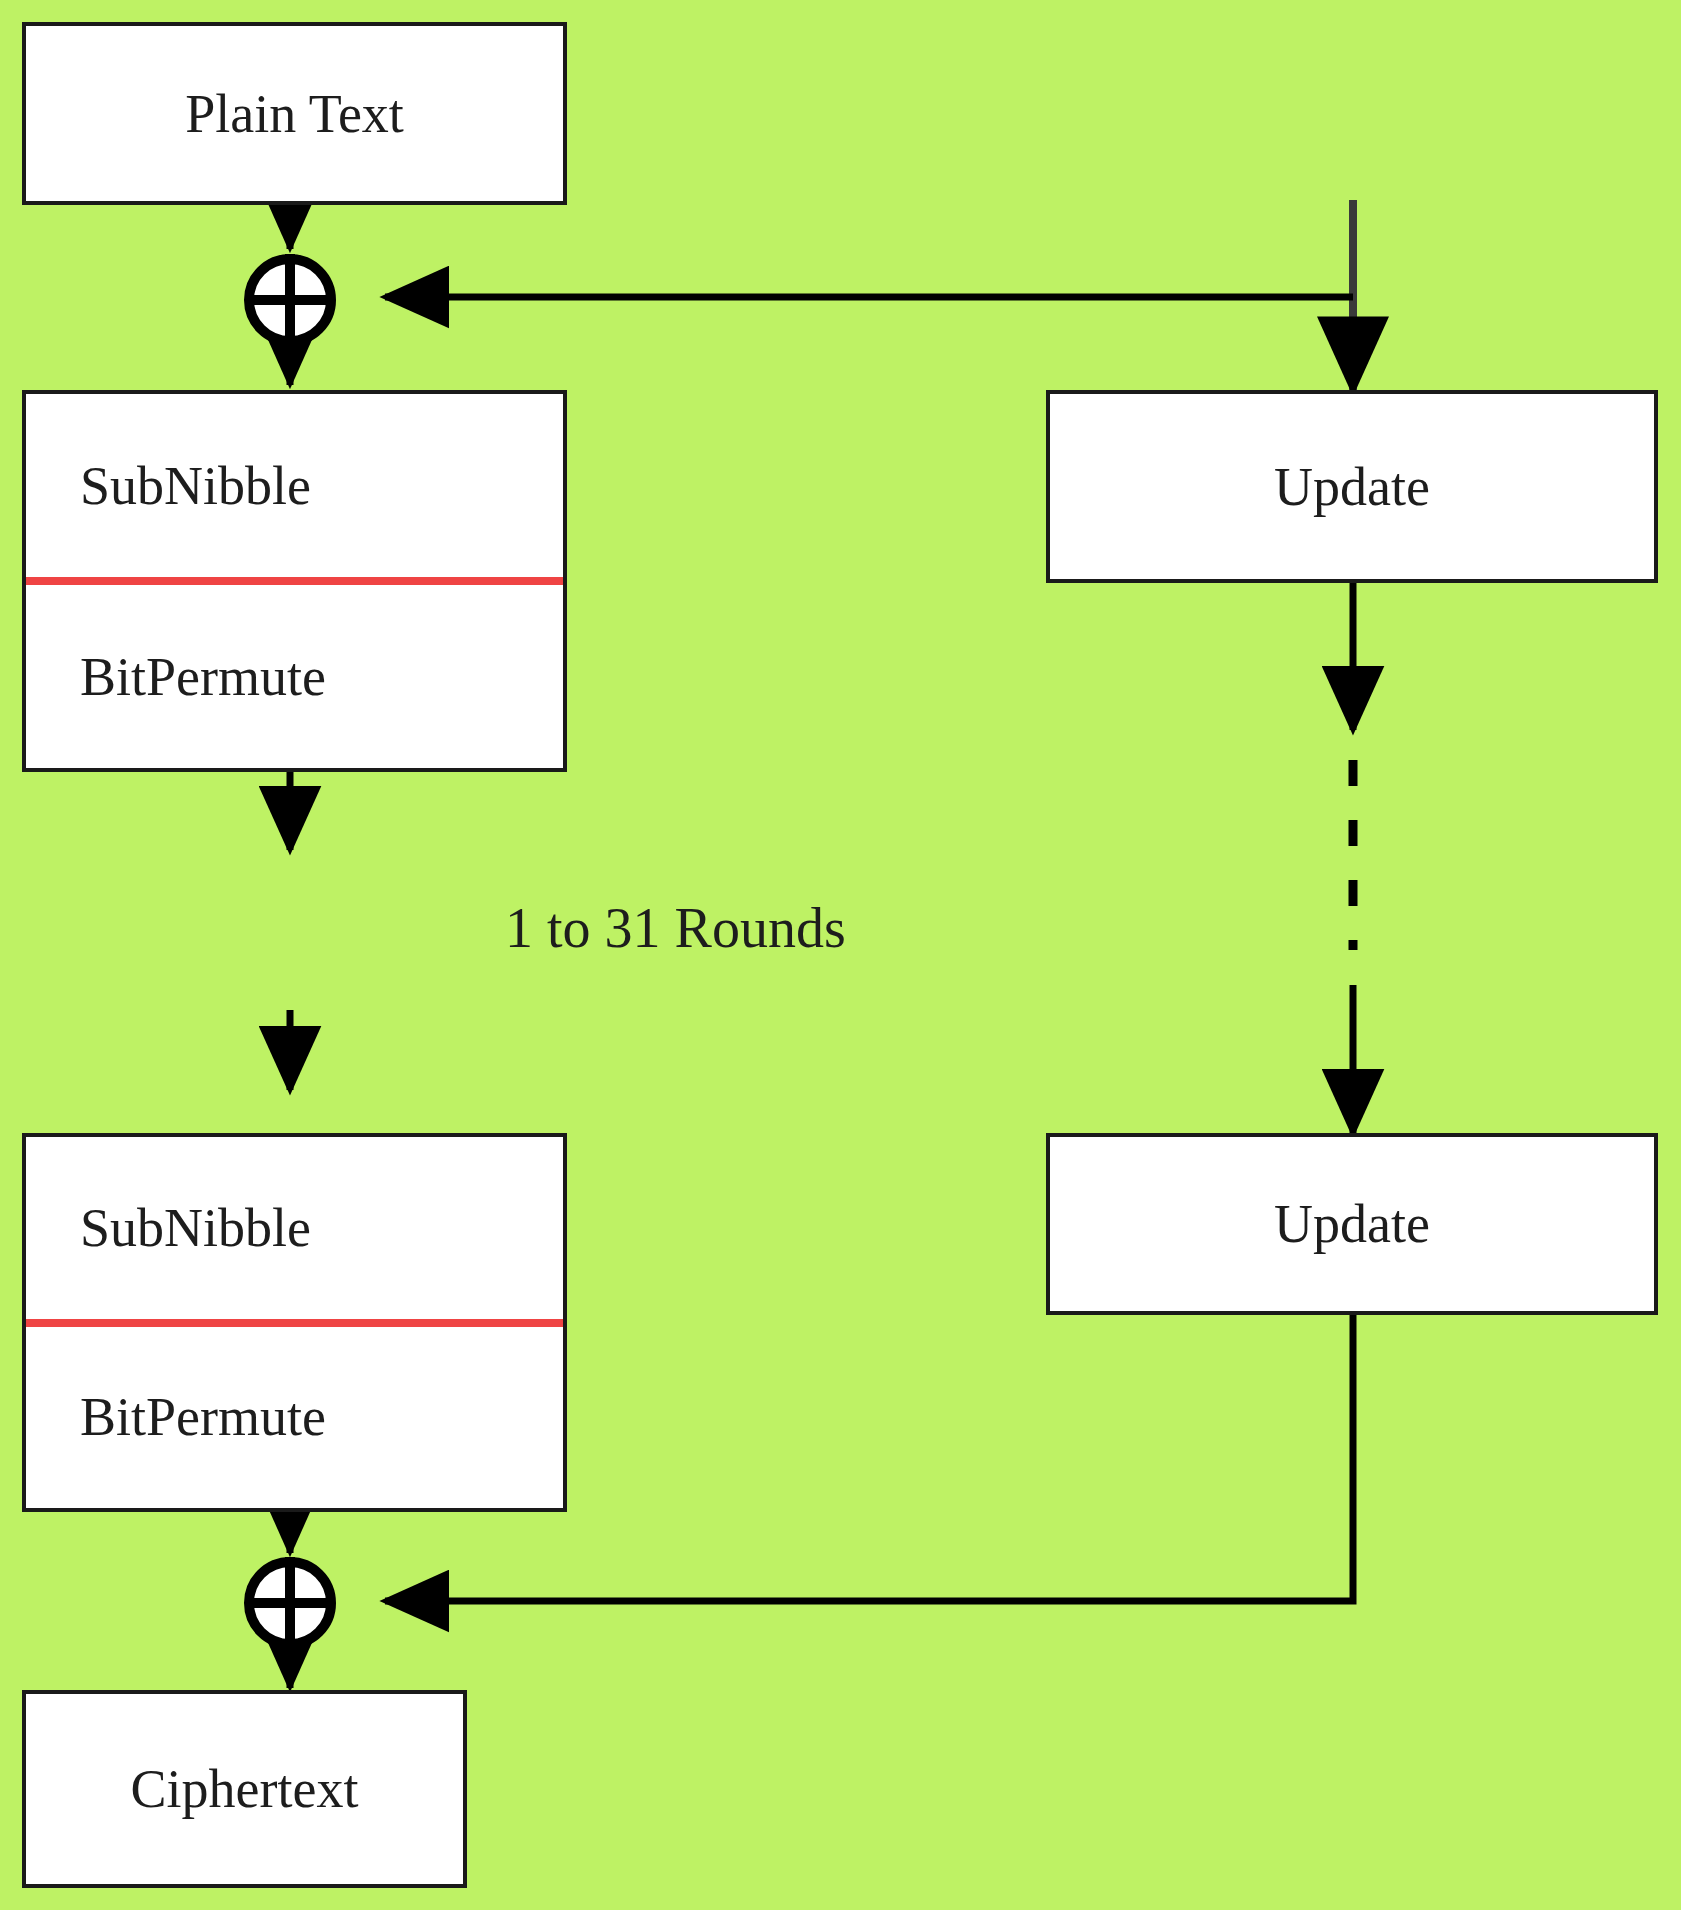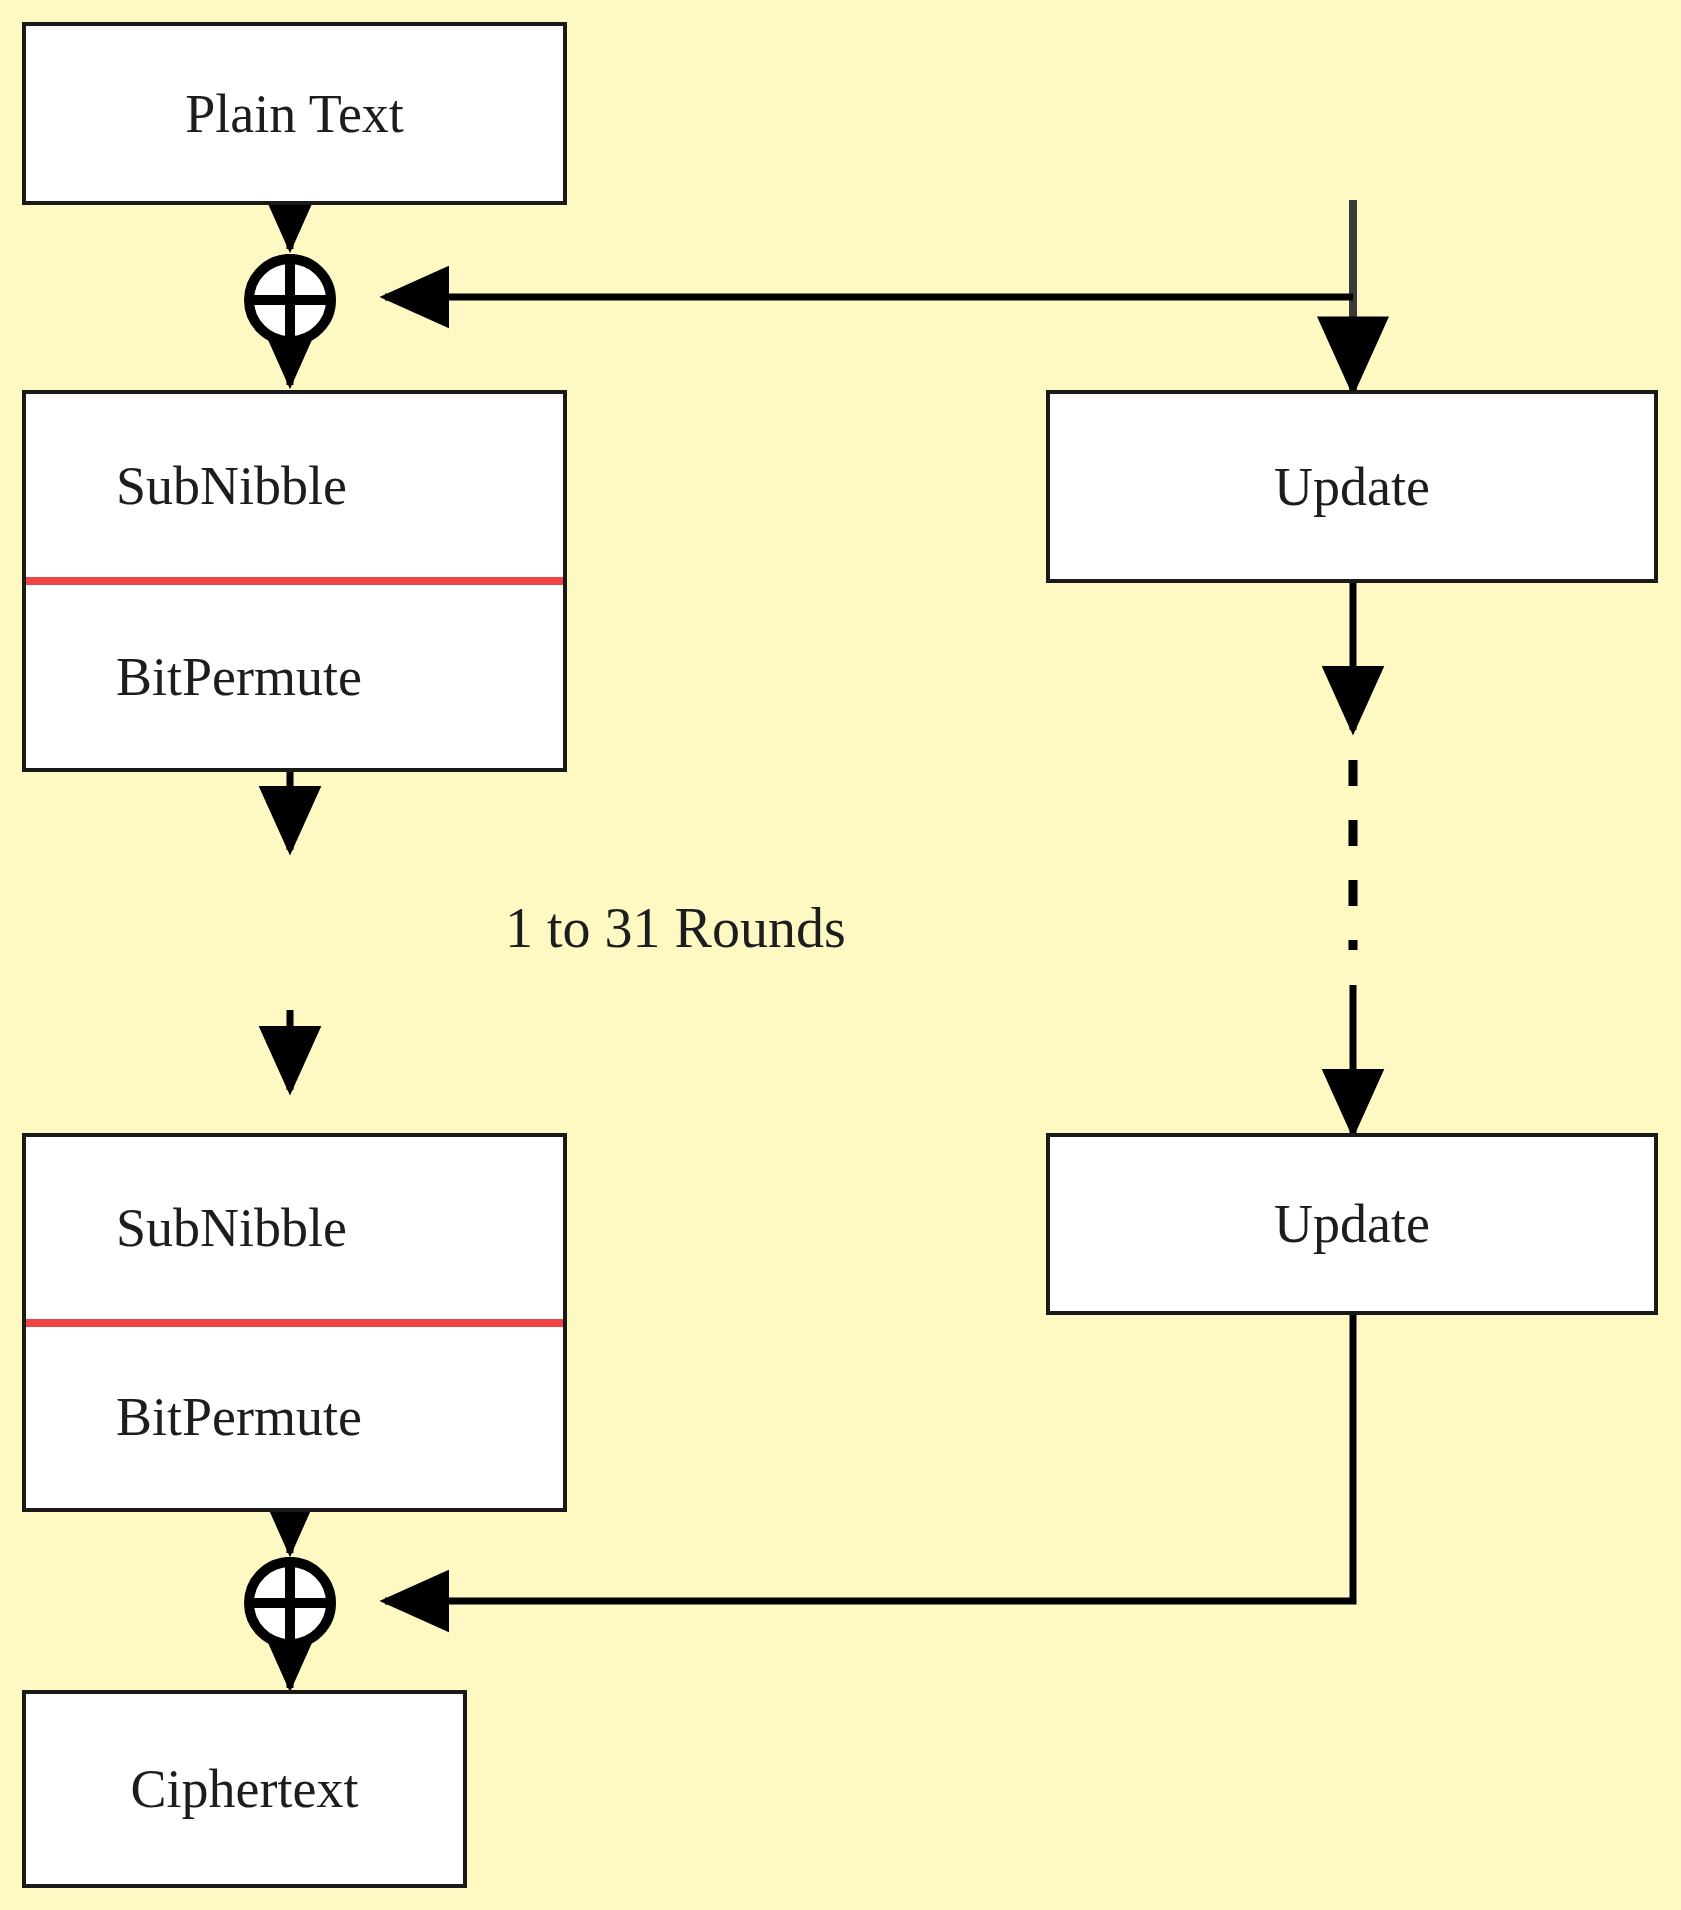--- a/index.html
+++ b/index.html
@@ -8,21 +8,21 @@
     padding: 0;
     background: #ffffff;
   }
   body {
     font-family: "Liberation Serif", "DejaVu Serif", serif;
   }
   #diagram-root {
     position: relative;
     width: 1681px;
     height: 1910px;
-    background: #fef9c3;
+    background: #bef264;
     overflow: hidden;
   }
   #diagram-svg {
     position: absolute;
     left: 0;
     top: 0;
     width: 1681px;
     height: 1910px;
   }
   .node-box {
@@ -49,21 +49,21 @@
     font-size: 54px;
     line-height: 1;
     color: #1d1d1d;
     white-space: nowrap;
   }
   .center-label {
     width: 100%;
     text-align: center;
   }
   .left-ish-label {
-    padding-left: 90px;
+    padding-left: 54px;
   }
   .rounds-note {
     position: absolute;
     font-family: "Liberation Serif", "DejaVu Serif", serif;
     font-size: 56px;
     line-height: 1;
     color: #1d1d1d;
     white-space: nowrap;
     z-index: 3;
   }

